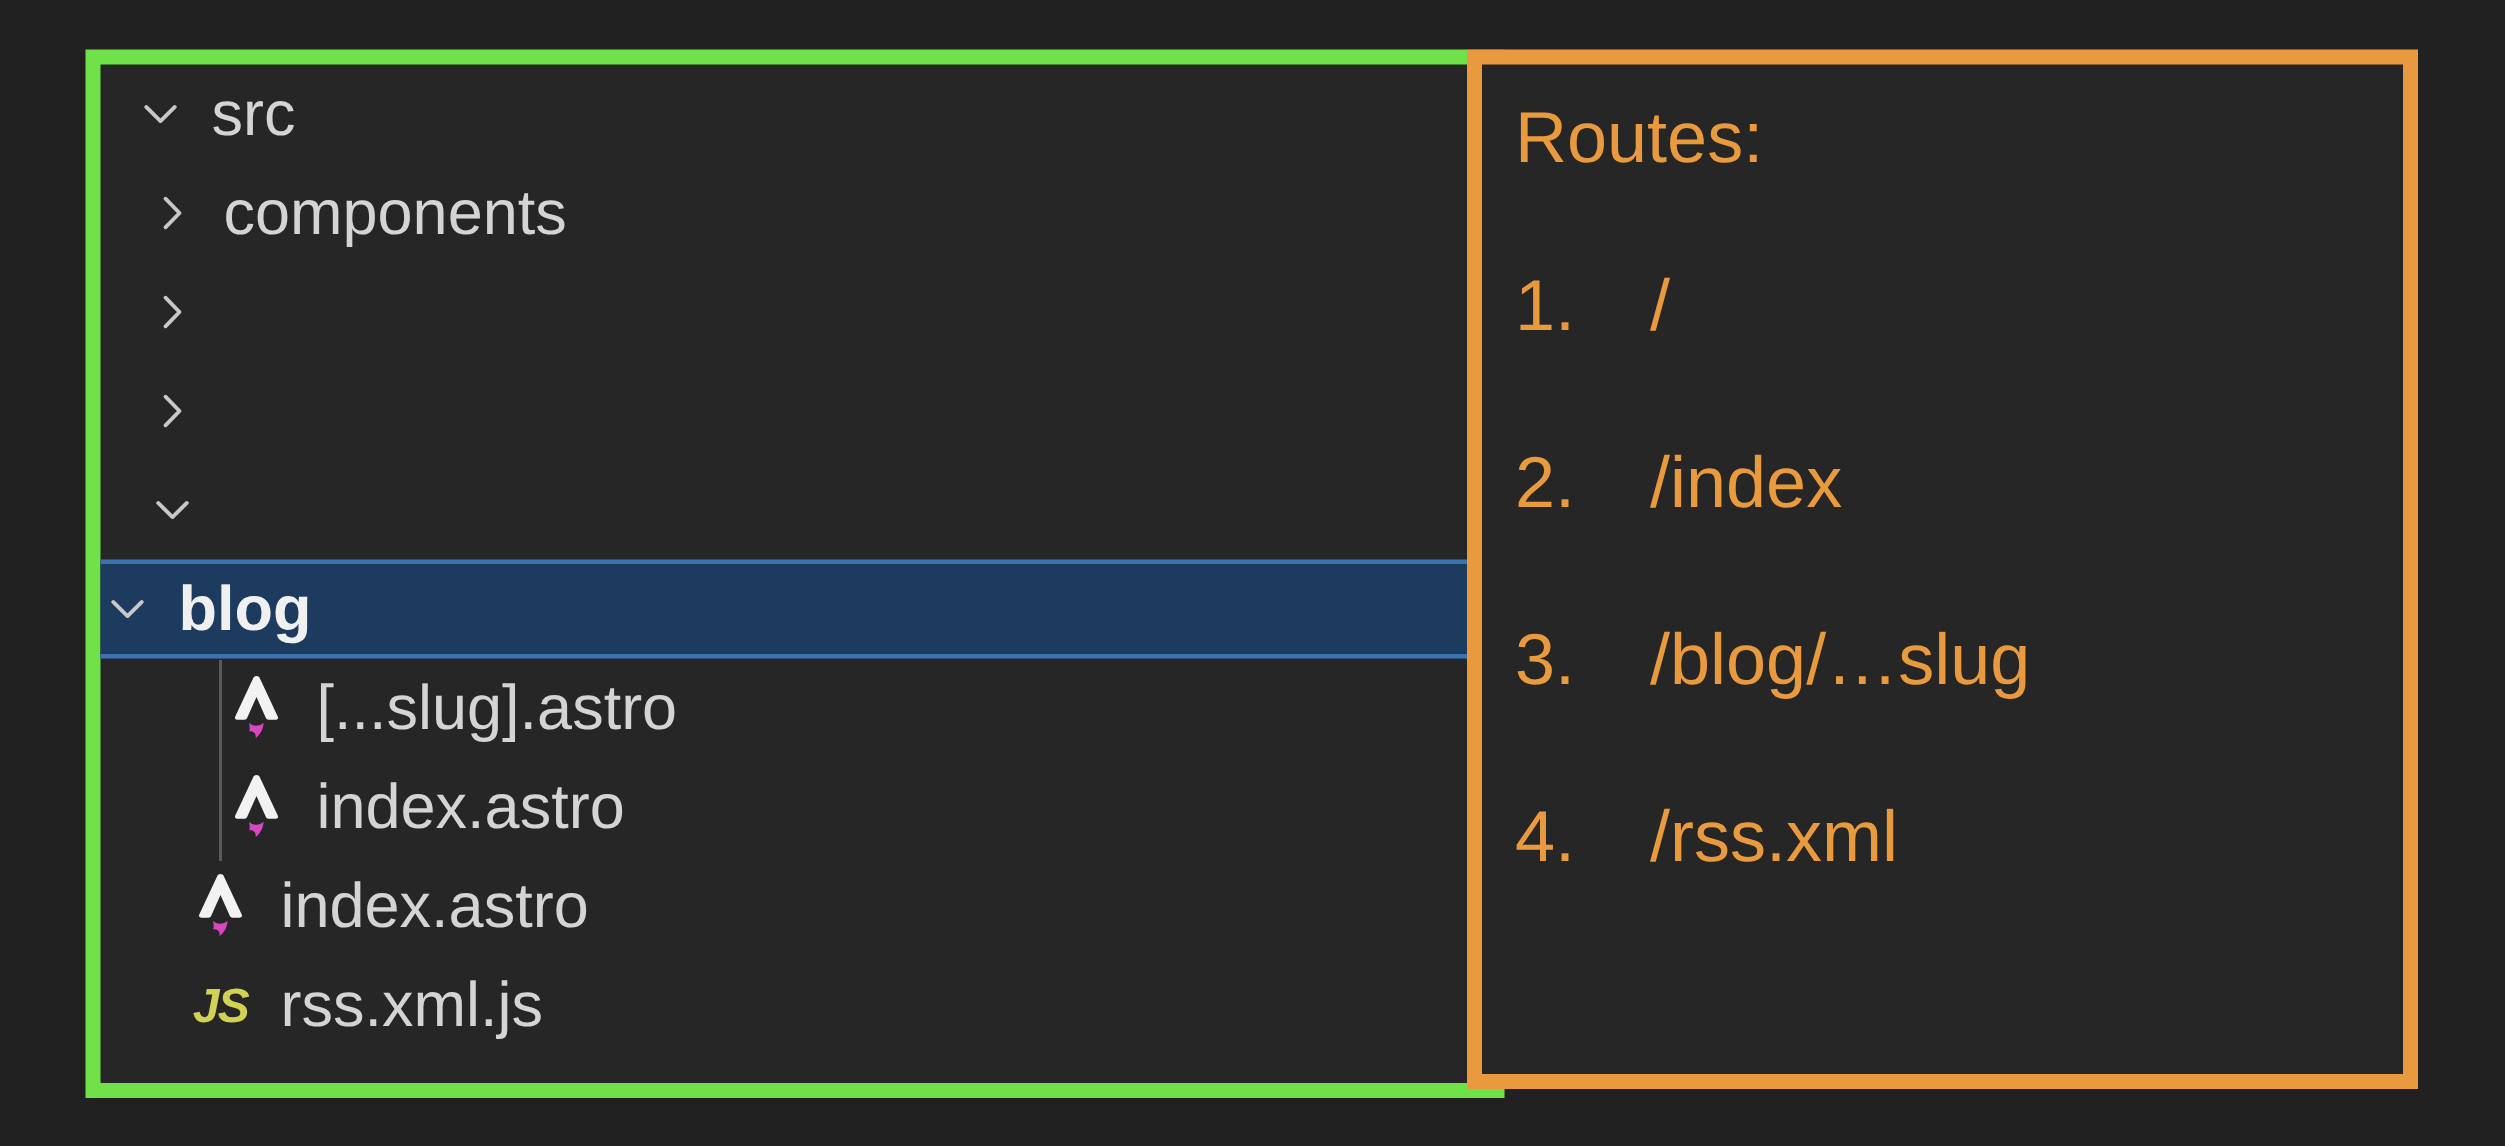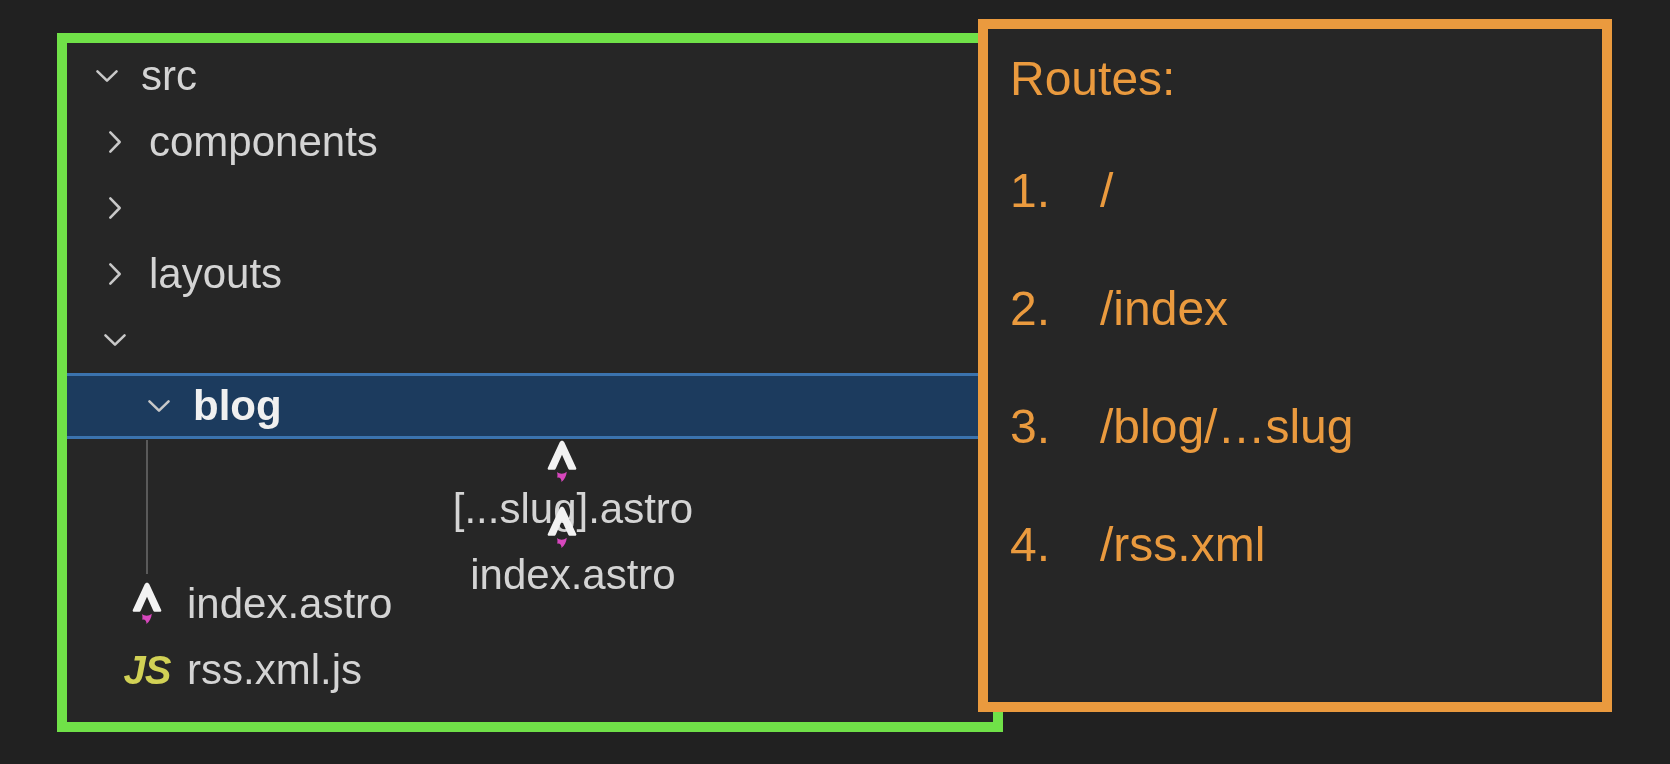--- a/index.html
+++ b/index.html
@@ -39,23 +39,23 @@
     height:66px;
     display:flex;
     align-items:center;
     font-size:42px;
     color:var(--tree-text);
     white-space:nowrap;
     cursor:default;
   }
   .tree-row.lvl0{padding-left:22px;}
   .tree-row.lvl1{padding-left:30px;}
-  .tree-row.lvl2{padding-left:74px;}
+  .tree-row.lvl2{}
   .tree-row.lvl2f{padding-left:62px;}
-  .tree-row.lvl3f{padding-left:86px;flex-direction:column;}
+  .tree-row.lvl3f{padding-left:86px;}
   .tree-row.selected{
     background:var(--selection-background);
     border-top:3px solid var(--selection-border);
     border-bottom:3px solid var(--selection-border);
   }
   .tree-row.selected .tree-label{
     color:var(--selected-text);
     font-weight:600;
   }
   .icon-slot{
@@ -63,35 +63,35 @@
     flex:none;
     display:flex;
     align-items:center;
     justify-content:center;
     margin-right:16px;
   }
   .icon-slot.file{margin-right:22px;}
   .js-badge{
     font-weight:800;
     font-style:italic;
-    font-size:40px;
+    font-size:32px;
     color:var(--js-icon);
     letter-spacing:-1px;
   }
   .indent-guide{
     position:absolute;
     left:79px; top:397px;
     width:2px; height:134px;
     background:var(--indent-guide);
   }
 
   
   .routes-box{
     position:absolute;
-    left:978px; top:19px;
+    left:978px; top:33px;
     width:634px; height:693px;
     border:10px solid var(--routes-highlight-border);
     background:var(--panel-background);
     padding:24px 0 0 22px;
     color:var(--routes-text);
   }
   .routes-title{
     font-size:48px;
     line-height:52px;
   }
@@ -134,21 +134,20 @@
             <polyline points="5.8 3.5, 10.2 8, 5.8 12.5" fill="none" stroke="var(--chevron-color)" stroke-width="1.2" stroke-linecap="round" stroke-linejoin="round"></polyline>
           </svg>
         </span>
       </div>
       <div class="tree-row lvl1">
         <span class="icon-slot">
           <svg width="34" height="34" viewBox="0 0 16 16">
             <polyline points="5.8 3.5, 10.2 8, 5.8 12.5" fill="none" stroke="var(--chevron-color)" stroke-width="1.2" stroke-linecap="round" stroke-linejoin="round"></polyline>
           </svg>
         </span>
-        <span class="tree-label">layouts</span>
       </div>
       <div class="tree-row lvl1">
         <span class="icon-slot">
           <svg width="34" height="34" viewBox="0 0 16 16">
             <polyline points="3.5 5.8, 8 10.2, 12.5 5.8" fill="none" stroke="var(--chevron-color)" stroke-width="1.2" stroke-linecap="round" stroke-linejoin="round"></polyline>
           </svg>
         </span>
       </div>
       <div class="tree-row lvl2 selected">
         <span class="icon-slot">

